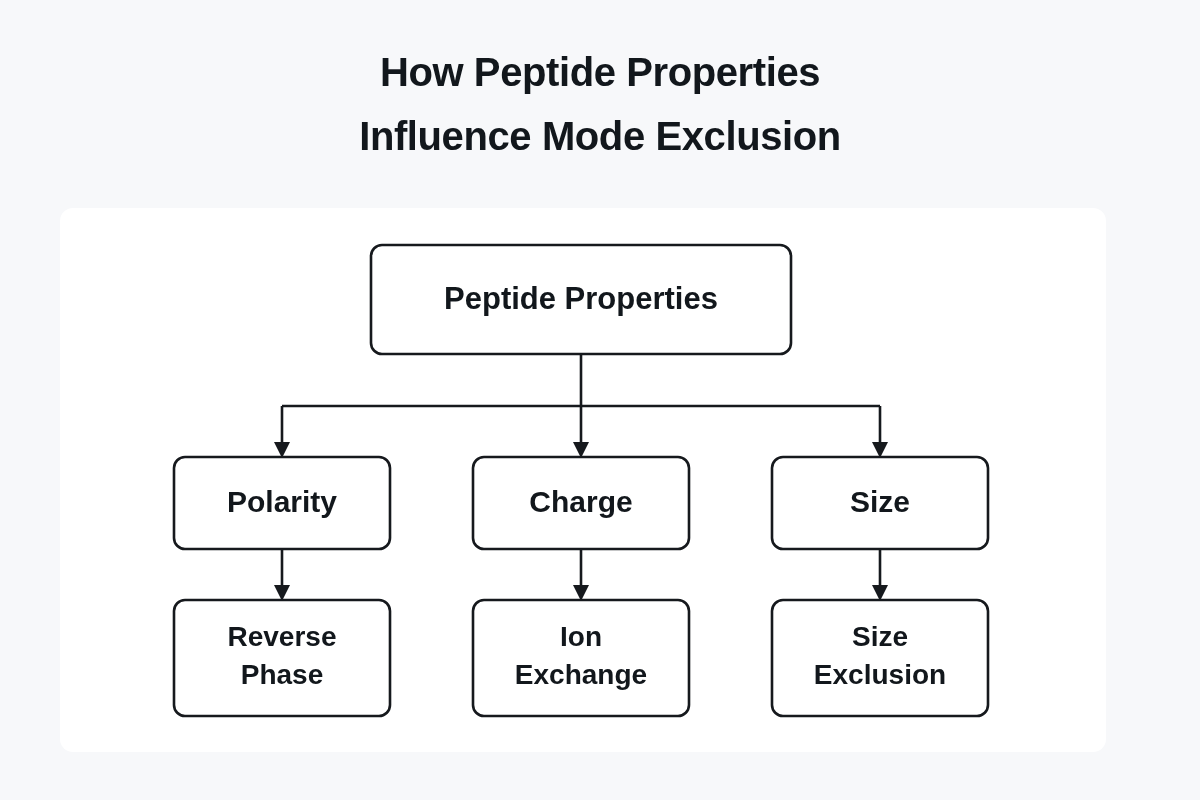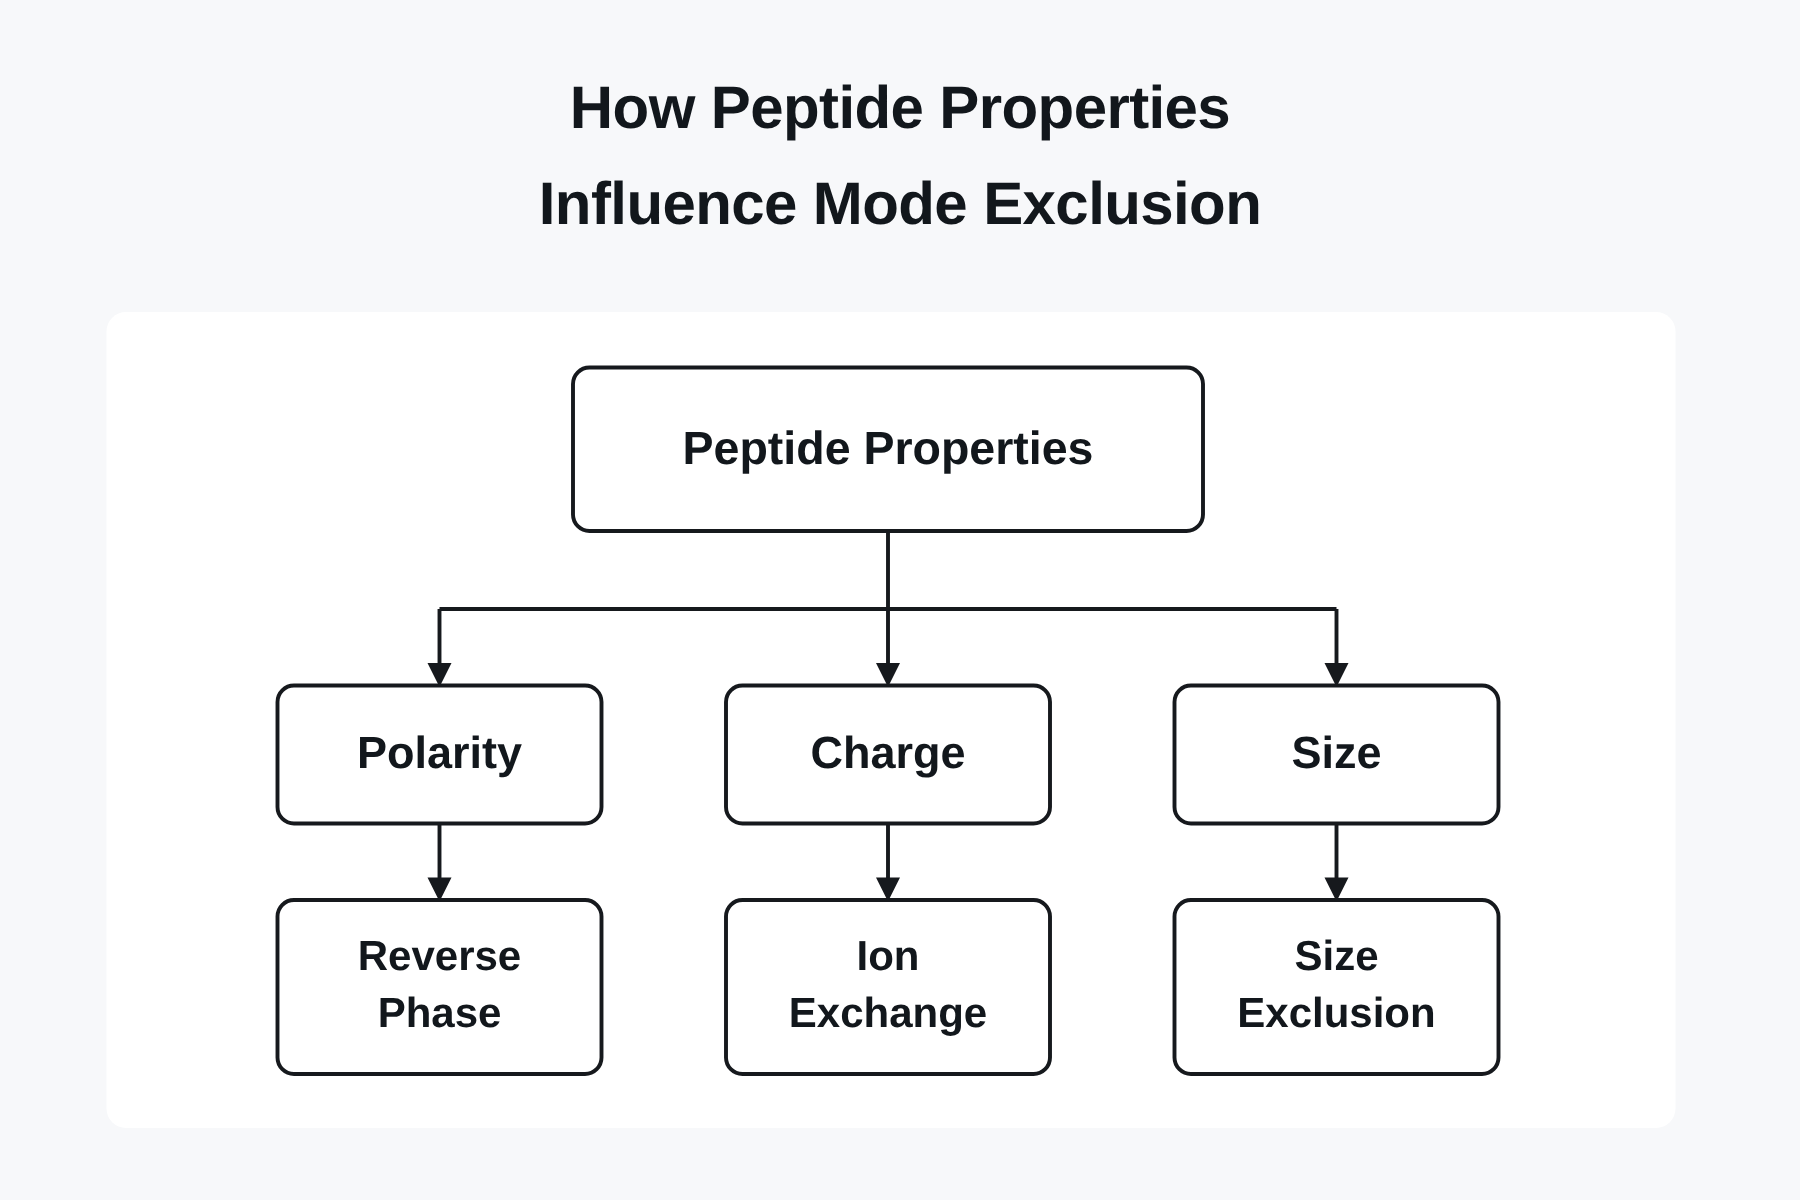--- a/index.html
+++ b/index.html
@@ -31,21 +31,21 @@
     font-family: "Liberation Sans", sans-serif;
     font-size: 40px;
     font-weight: bold;
     color: #12171c;
     letter-spacing: -0.4px;
     line-height: 64px;
     white-space: nowrap;
   }
   .chart-card {
     position: absolute;
-    left: 71px;
+    left: 60px;
     top: 208px;
     width: 1046px;
     height: 544px;
     background: #ffffff;
     border-radius: 13px;
     text-decoration: underline;
   }
   .flow-svg {
     position: absolute;
     left: 0;

